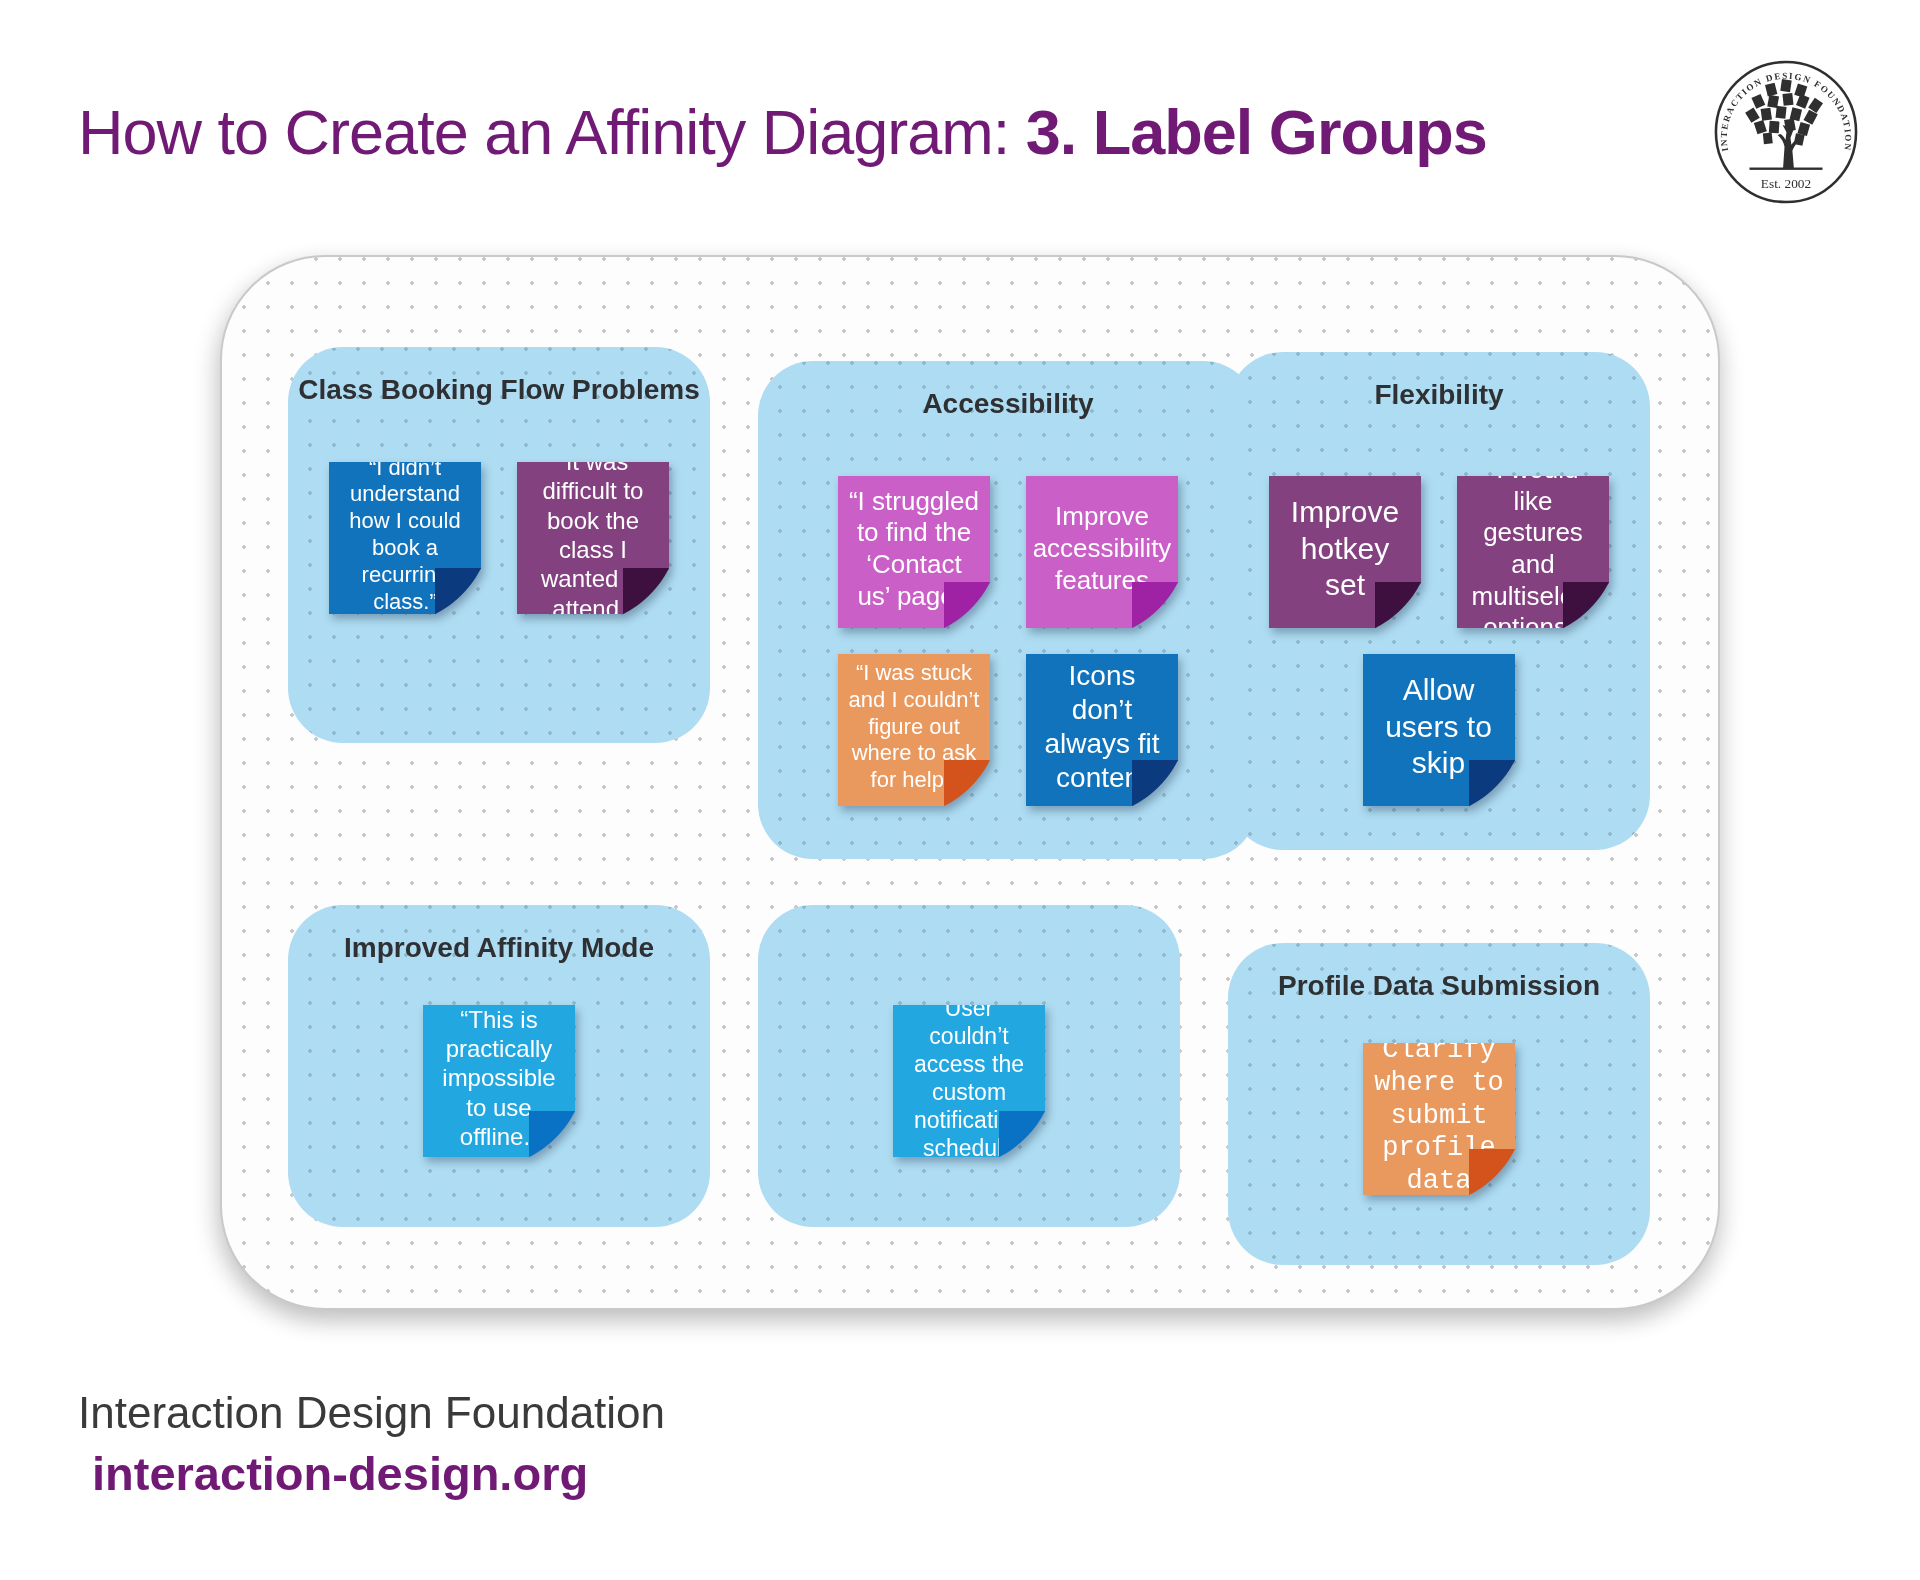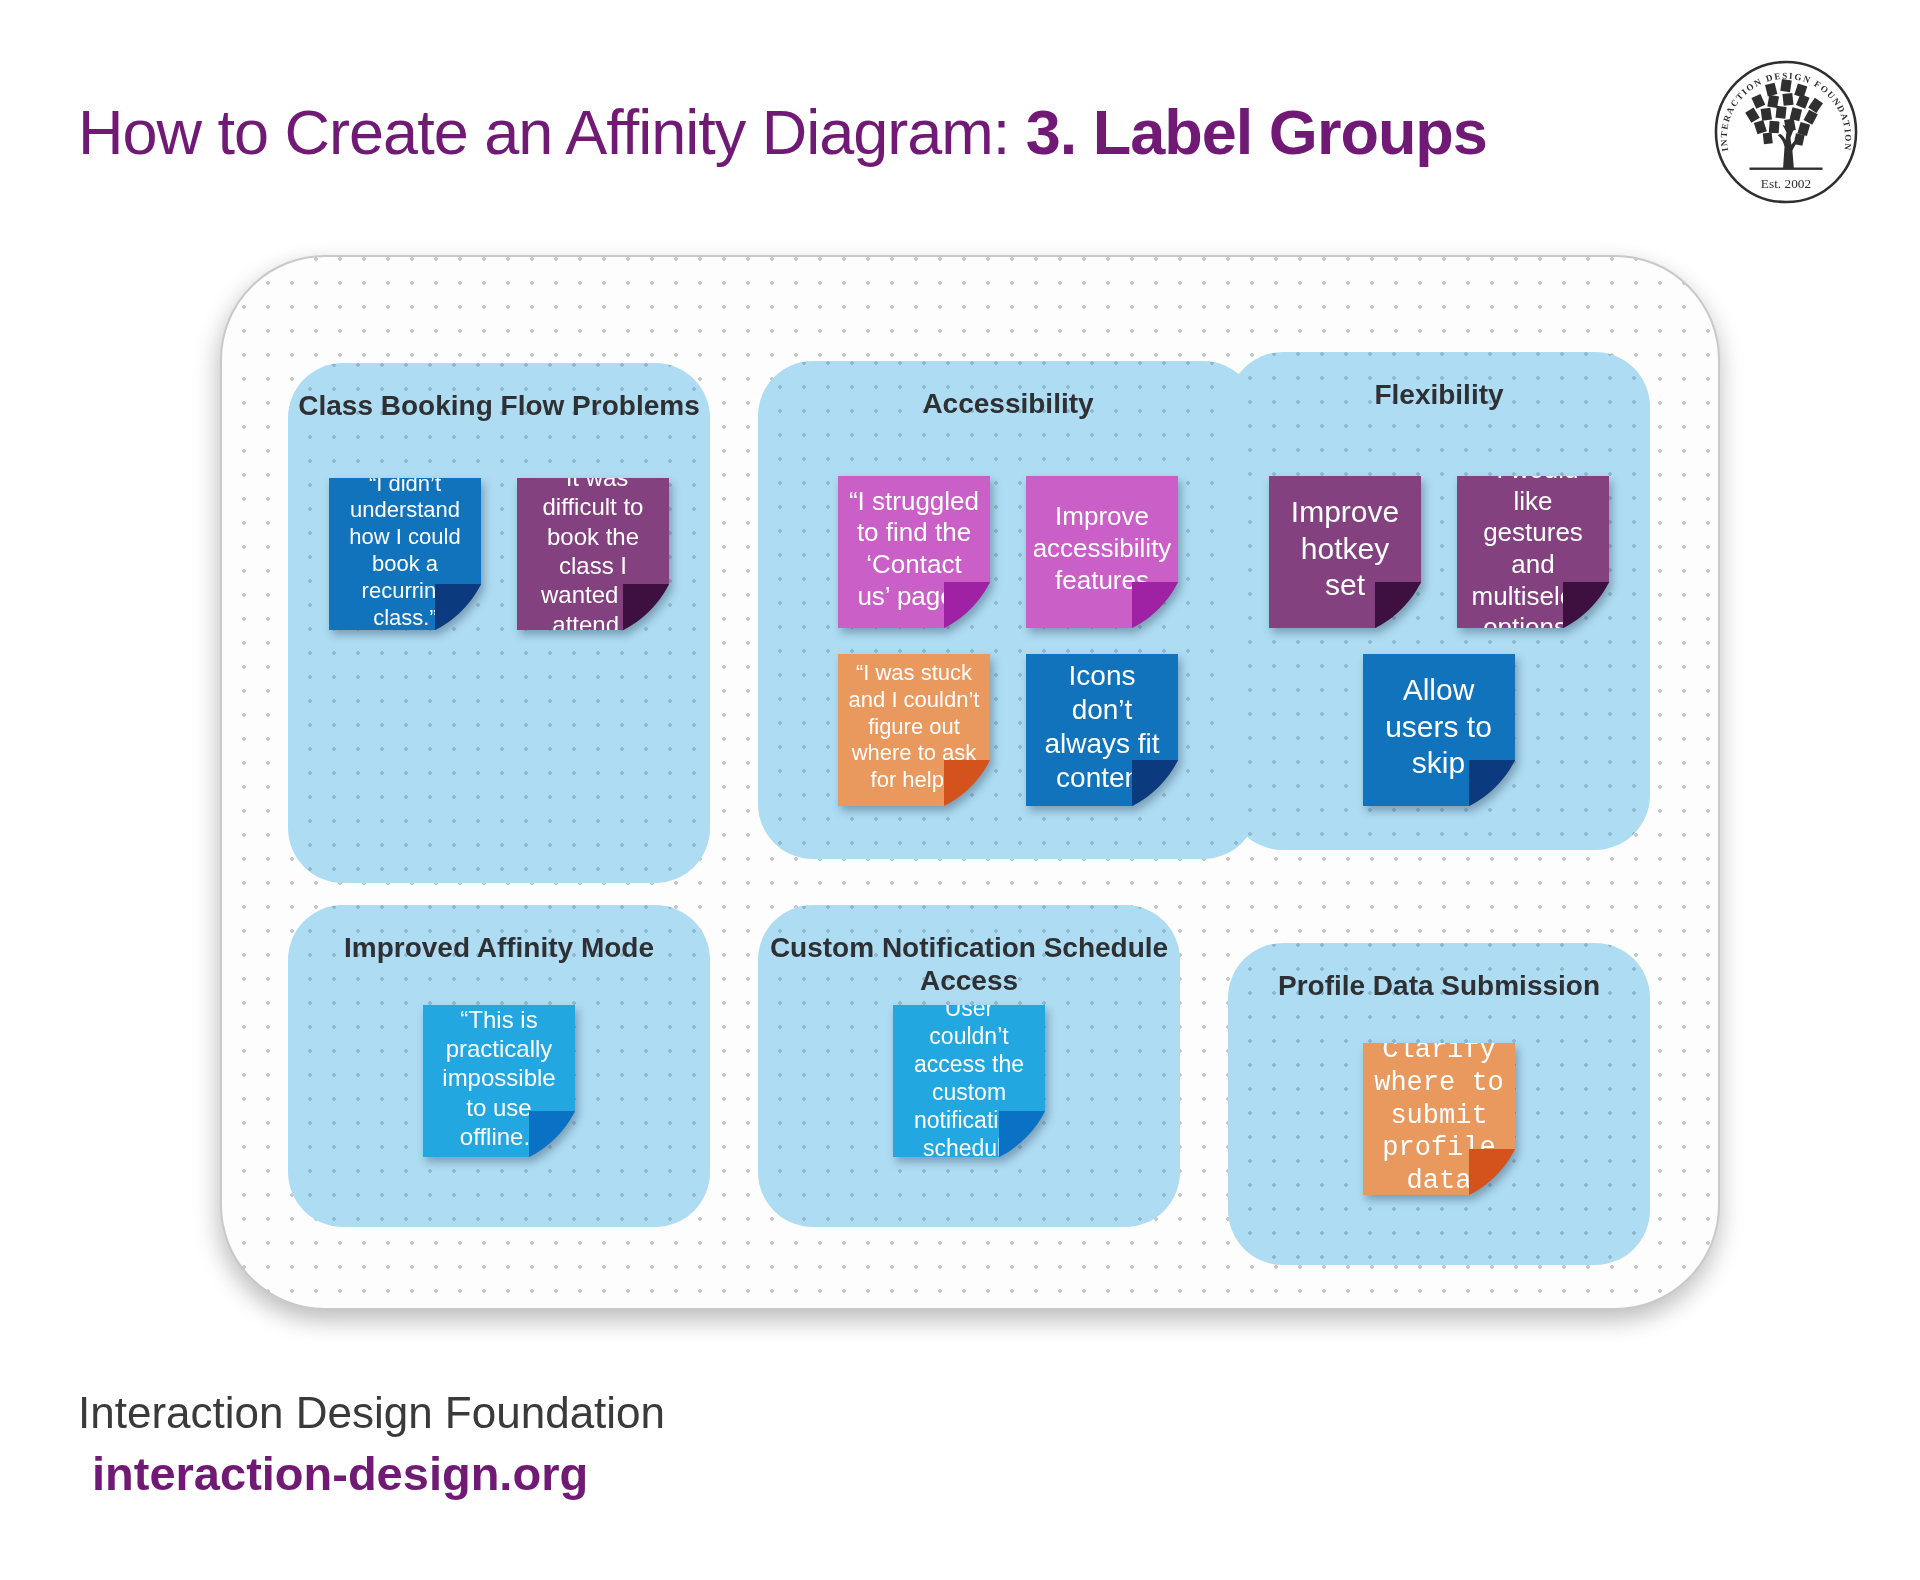--- a/index.html
+++ b/index.html
@@ -88,21 +88,21 @@
         <rect x="88" y="66" width="10" height="12" transform="rotate(16 93 72)"></rect>
         <rect x="52" y="76" width="9" height="11" transform="rotate(-6 56 81)"></rect>
         <rect x="84" y="77" width="9" height="11" transform="rotate(12 88 82)"></rect>
       </g>
       <rect x="38" y="111" width="74" height="2.4"></rect>
     </g>
     <text x="75" y="132" text-anchor="middle" font-size="13.5" fill="#2f2f2f" font-family="Liberation Serif, serif">Est. 2002</text>
   </svg>
 
   <div class="board" id="board">
-      <div class="panel" style="left: 66px; top: 106px; width: 422px; height: 520px;">
+      <div class="panel" style="left: 66px; top: 90px; width: 422px; height: 396px;">
         <div class="panel-title">Class Booking Flow Problems</div>
         <div class="notes" style="top: 115px;">
           <div class="note">
             <div class="note-body" style="background: rgb(17, 115, 188); font-size: 22px;">
               <span>“I didn’t understand how I could book a recurring class.”</span>
             </div>
             <svg class="note-flap" viewBox="0 0 46 46">
               <path d="M0 0 H46 C37 19 19 37 0 46 Z" fill="#0c3a7e"></path>
             </svg>
           </div>
@@ -189,21 +189,20 @@
             <div class="note-body" style="background: rgb(34, 167, 224); font-size: 24px;">
               <span>“This is practically impossible to use offline.”</span>
             </div>
             <svg class="note-flap" viewBox="0 0 46 46">
               <path d="M0 0 H46 C37 19 19 37 0 46 Z" fill="#0a72c4"></path>
             </svg>
           </div>
         </div>
       </div>
       <div class="panel" style="left: 536px; top: 648px; width: 422px; height: 322px;">
-        <div class="panel-title">Custom Notification Schedule Access</div>
         <div class="notes" style="top: 100px;">
           <div class="note">
             <div class="note-body" style="background: rgb(34, 167, 224); font-size: 23px;">
               <span>User couldn’t access the custom notification schedule</span>
             </div>
             <svg class="note-flap" viewBox="0 0 46 46">
               <path d="M0 0 H46 C37 19 19 37 0 46 Z" fill="#0a72c4"></path>
             </svg>
           </div>
         </div>

